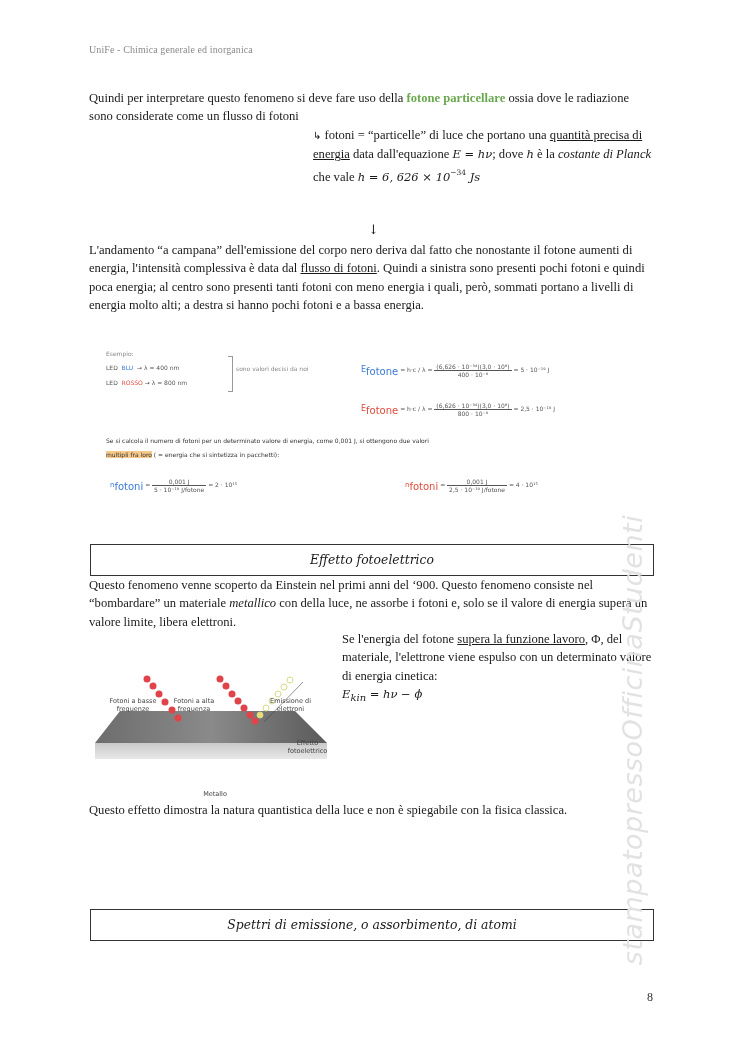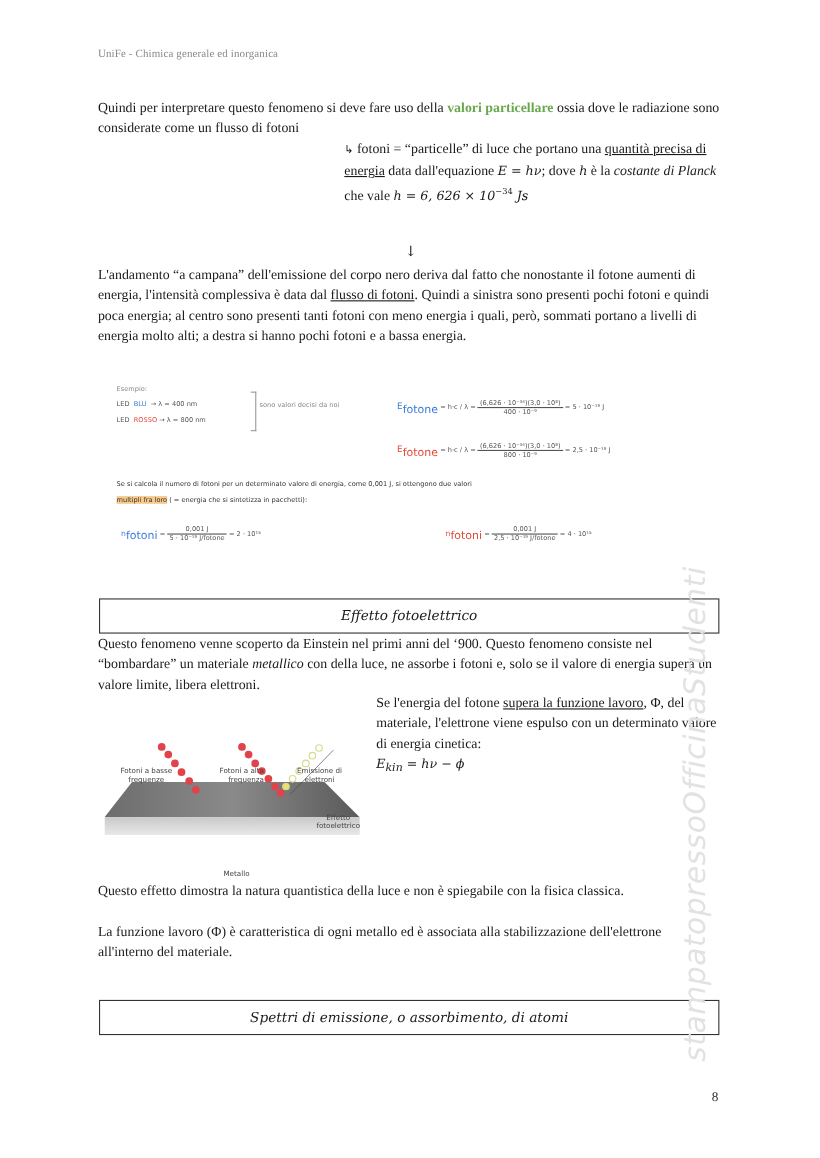--- a/index.html
+++ b/index.html
@@ -38,21 +38,21 @@
   .dlabel { position: absolute; font-family: "DejaVu Sans", sans-serif; font-size: 6.5px; color: #444; text-align: center; line-height: 8px; margin-top: 43px; }
 </style>
 </head>
 <body>
 
 <div class="page">
 
   <div class="header">UniFe - Chimica generale ed inorganica</div>
 
   <div class="p" style="top:89px;">
-    <span>Quindi per interpretare questo fenomeno si deve fare uso della </span><span class="green">valori particellare</span><span> ossia dove le radiazione sono considerate come un flusso di fotoni</span>
+    <span>Quindi per interpretare questo fenomeno si deve fare uso della </span><span class="green">fotone particellare</span><span> ossia dove le radiazione sono considerate come un flusso di fotoni</span>
   </div>
 
   <div class="indent" style="top:126px;">
     <span style="font-size:10px;">↳</span><span> fotoni = “particelle” di luce che portano una </span><span class="u">quantità precisa di energia</span><span> data dall'equazione </span><span class="math">E = hν</span><span>; dove </span><span class="math">h</span><span> è la </span><span class="i">costante di Planck</span><span> che vale </span><span class="mathr"><span class="math">h = 6, 626 × 10</span><sup>−34</sup><span class="math"> Js</span></span>
   </div>
 
 
   <div class="arrow-down">↓</div>
 
   <div class="p" style="top:241px;">
@@ -143,34 +143,33 @@
         <circle cx="165" cy="65" r="3" fill="#e8e070"></circle>
           <circle cx="171" cy="58" r="3"></circle>
           <circle cx="177" cy="51" r="3"></circle>
         <circle cx="183" cy="44" r="3"></circle>
           <circle cx="189" cy="37" r="3"></circle>
           <circle cx="195" cy="30" r="3"></circle>
       </g>
       <line x1="169" y1="72" x2="208" y2="32" stroke="#444" stroke-width="0.6"></line>
     </svg>
     <div class="dlabel" style="left:8px; top:4px; width:60px;">Fotoni a basse frequenze</div>
-    <div class="dlabel" style="left:85px; top:4px; width:60px;text-align:right;">Fotoni a alta frequenza</div>
+    <div class="dlabel" style="left:69px; top:4px; width:60px;">Fotoni a alta frequenza</div>
     <div class="dlabel" style="left:168px; top:4px; width:55px;">Emissione di elettroni</div>
     <div class="dlabel" style="left:190px; top:46px; width:45px;">Effetto fotoelettrico</div>
     <div class="dlabel" style="left:90px; top:97px; width:60px;">Metallo</div>
   </div>
 
   <div class="p" style="top:630px; left:342px; width:312px;">
     <span>Se l'energia del fotone </span><span class="u">supera la funzione lavoro</span><span>, Φ, del materiale, l'elettrone viene espulso con un determinato valore di energia cinetica:</span><br>
     <span class="math"><span>E</span><sub>kin</sub><span> = hν − ϕ</span></span>
   </div>
 
   <div class="p" style="top:801px;">Questo effetto dimostra la natura quantistica della luce e non è spiegabile con la fisica classica.</div>
 
-  <div class="p" style="top:838px;">La funzione lavoro (Φ) è caratteristica di ogni metallo ed è associata alla stabilizzazione dell'elettrone all'interno del materiale.</div>
 
   <div class="boxhead" style="top:893px;margin-top:16px;">Spettri di emissione, o assorbimento, di atomi</div>
 
 
   <div class="watermark">
       <span>stampatopressoOfficinaStudenti</span>
     </div>
 
   <div class="pagenum">8</div>
 </div>

